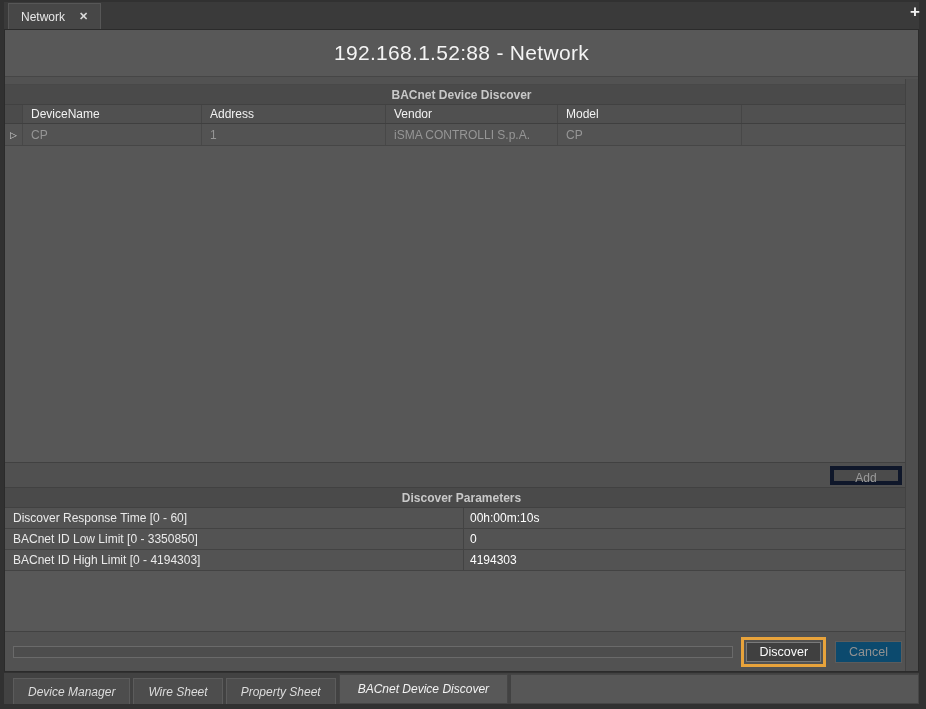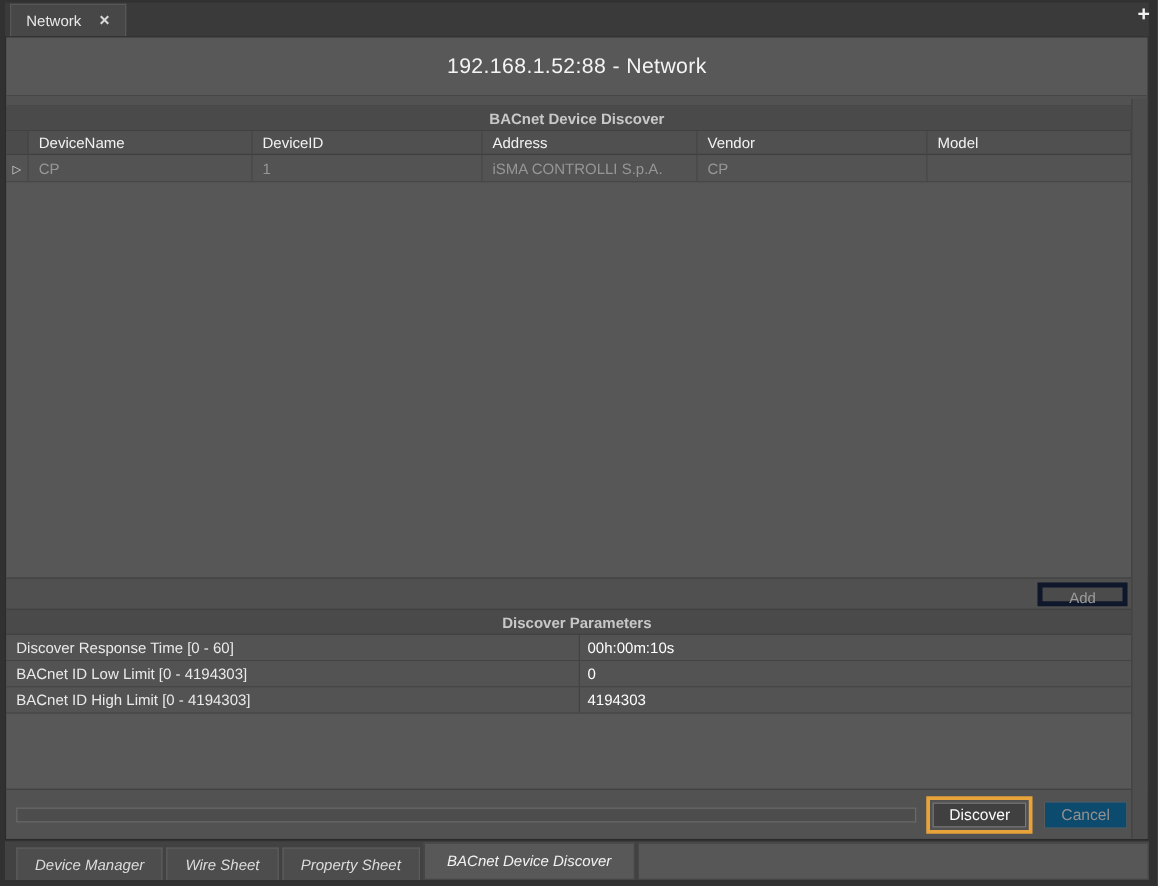--- a/index.html
+++ b/index.html
@@ -54,21 +54,21 @@
     background:#4e4e4e;
     border-left:1px solid #424242;
     z-index:5;
   }
 
   .title-bar {
     height:47px;
     background:#585858;
     border-bottom:1px solid #464646;
     display:flex; align-items:center; justify-content:center;
-    font-size:17px;
+    font-size:21px;
     color:#f4f4f4;
     letter-spacing:.3px;
   }
   .title-spacer {
     height:8px;
     background:#525252;
     border-bottom:1px solid #484848;
   }
 
   .section-header {
@@ -228,21 +228,20 @@
     <div class="scroll-strip"></div>
 
     <div class="title-bar">192.168.1.52:88 - Network</div>
     <div class="title-spacer"></div>
 
     <div class="section-header h1">BACnet Device Discover</div>
 
     <div class="dev-grid dev-head">
       <div class="cell selector"></div>
       <div class="cell">DeviceName</div>
-      <div class="cell">DeviceID</div>
       <div class="cell">Address</div>
       <div class="cell">Vendor</div>
       <div class="cell">Model</div>
     </div>
 
     <div class="dev-grid dev-row">
       <div class="cell selector">▷</div>
       <div class="cell">CP</div>
       <div class="cell">1</div>
       <div class="cell">iSMA CONTROLLI S.p.A.</div>
@@ -255,21 +254,21 @@
       <div class="btn-add">Add</div>
     </div>
 
     <div class="section-header h2">Discover Parameters</div>
 
     <div class="param-row">
       <div class="p-label">Discover Response Time [0 - 60]</div>
       <div class="p-value">00h:00m:10s</div>
     </div>
     <div class="param-row">
-      <div class="p-label">BACnet ID Low Limit [0 - 4194303]</div>
+      <div class="p-label">BACnet ID Low Limit [0 - 3350850]</div>
       <div class="p-value">0</div>
     </div>
     <div class="param-row">
       <div class="p-label">BACnet ID High Limit [0 - 4194303]</div>
       <div class="p-value">4194303</div>
     </div>
 
     <div class="param-empty"></div>
 
     <div class="footer">

